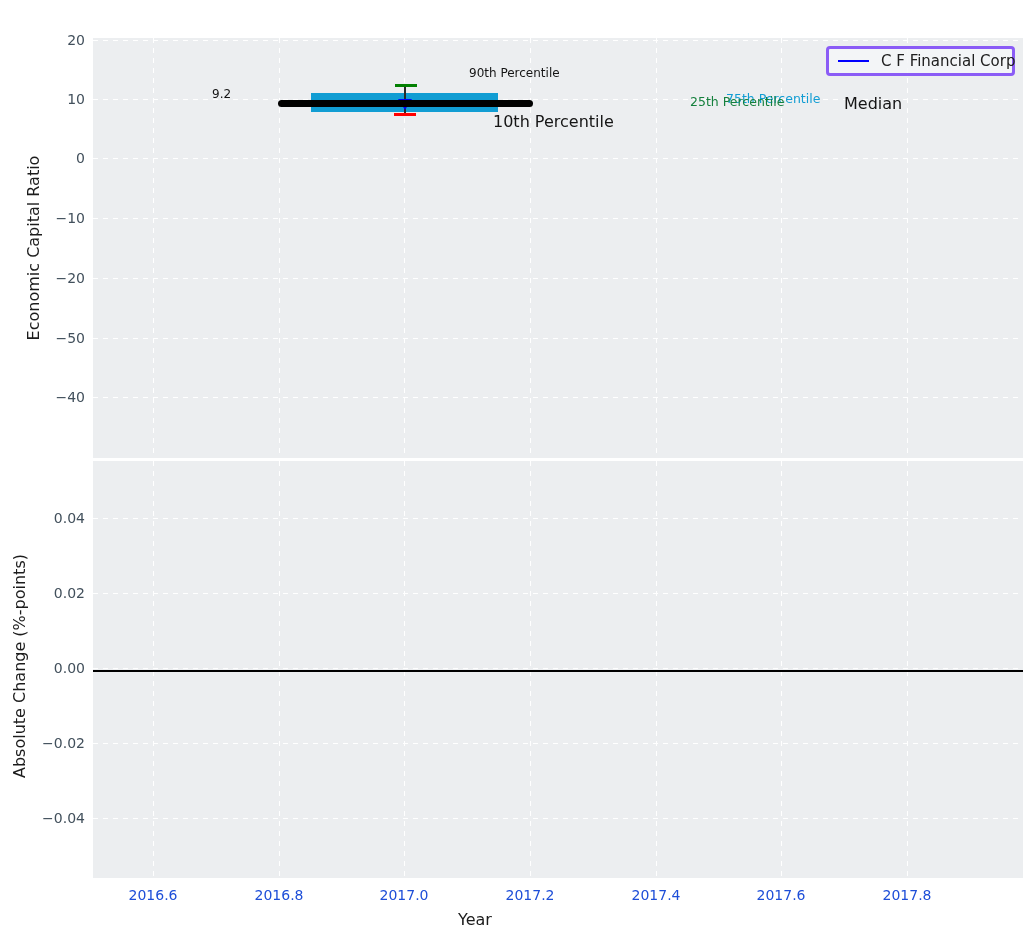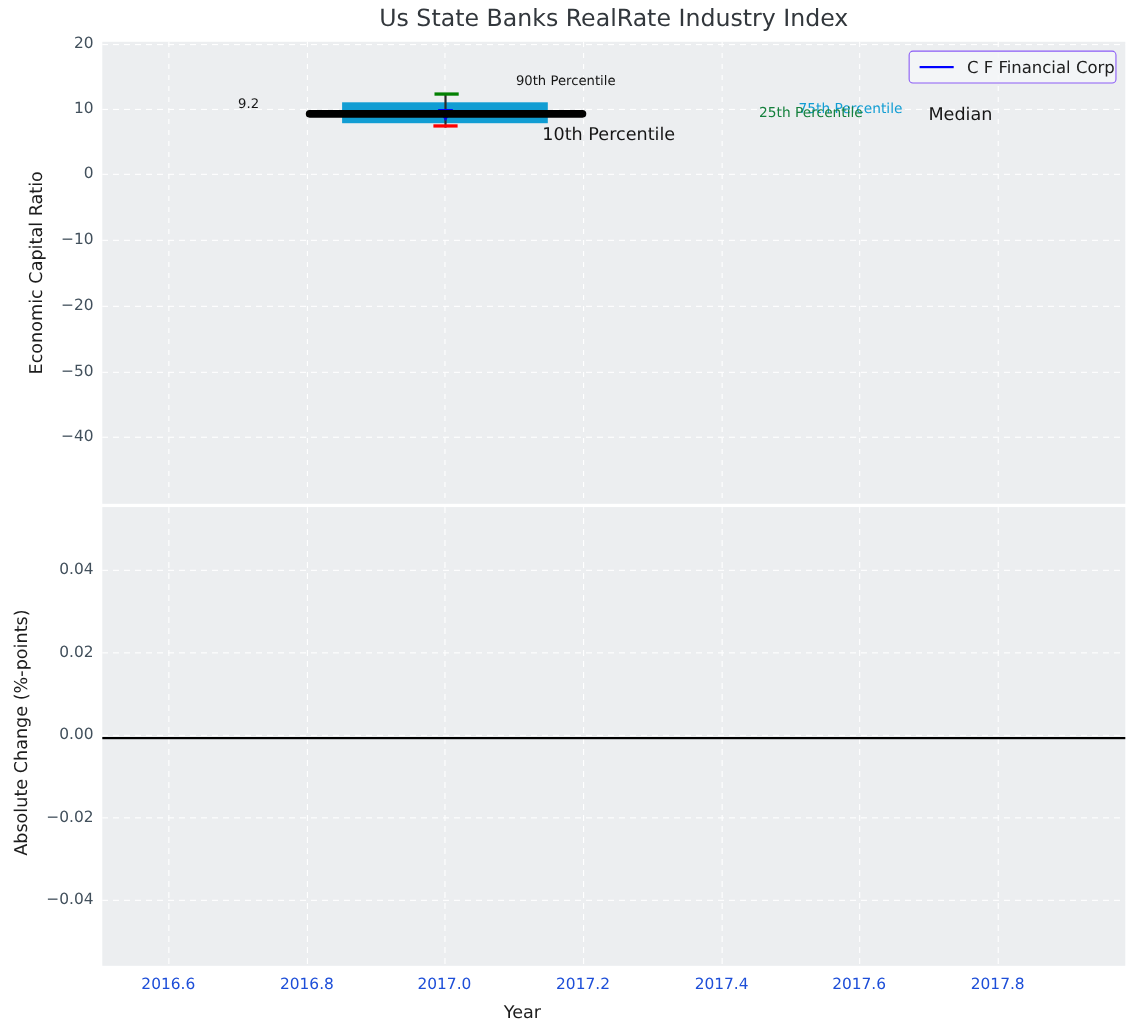--- a/index.html
+++ b/index.html
@@ -32,39 +32,38 @@
   .cap-90{position:absolute;left:302px;top:46px;width:22px;height:3px;background:#028002;}
   .cap-10{position:absolute;left:301px;top:75px;width:22px;height:3px;background:#ff0000;}
   .marker-tri{position:absolute;left:305px;top:61px;width:0;height:0;
     border-left:7px solid transparent;border-right:7px solid transparent;
     border-top:11px solid #0000ff;}
   .median-line{position:absolute;left:185px;top:62px;width:255px;height:7px;
     background:#000000;border-radius:3.5px;}
   .zero-line{position:absolute;left:0;top:209px;width:100%;height:2px;background:#000000;}
   
   .ann{position:absolute;white-space:nowrap;color:#151515;}
-  .ann-value{left:212px;top:87px;font-size:12px;width:28px;text-align:center;}
+  .ann-value{left:212px;top:87px;font-size:12px;width:28px;text-align:left;}
   .ann-p90{left:469px;top:66px;font-size:12px;}
   .ann-p10{left:469px;top:112px;font-size:16px;margin-left:24px;}
   .ann-p75{left:726px;top:91px;font-size:12.5px;color:#119dd3;}
   .ann-p25{left:690px;top:94px;font-size:12.5px;color:#15803d;}
   .ann-median{left:844px;top:94px;font-size:16px;}
   
   .legend{position:absolute;left:826px;top:46px;width:189px;height:30px;
-    background:rgba(244,246,248,0.85);border:1px solid #8b5cf6;border-radius:4px;
+    background:rgba(244,246,248,0.85);border:3px solid #8b5cf6;border-radius:4px;
     box-sizing:border-box;display:flex;align-items:center;}
   .legend-line{width:31px;height:2.5px;background:#0000ff;margin-left:9px;flex:0 0 auto;}
   .legend-label{margin-left:12px;font-size:15px;color:#202020;white-space:nowrap;}
 </style>
 </head>
 <body>
 
 <div class="figure">
 
-  <div class="chart-title">Us State Banks RealRate Industry Index</div>
 
   <div class="axes axes-top">
     <div class="gridline-h" style="top:2px"></div>
     <div class="gridline-h" style="top:61px"></div>
     <div class="gridline-h" style="top:120px"></div>
     <div class="gridline-h" style="top:180px"></div>
     <div class="gridline-h" style="top:240px"></div>
     <div class="gridline-h" style="top:300px"></div>
     <div class="gridline-h" style="top:359px"></div>
     <div class="gridline-v" style="left:60px"></div>

